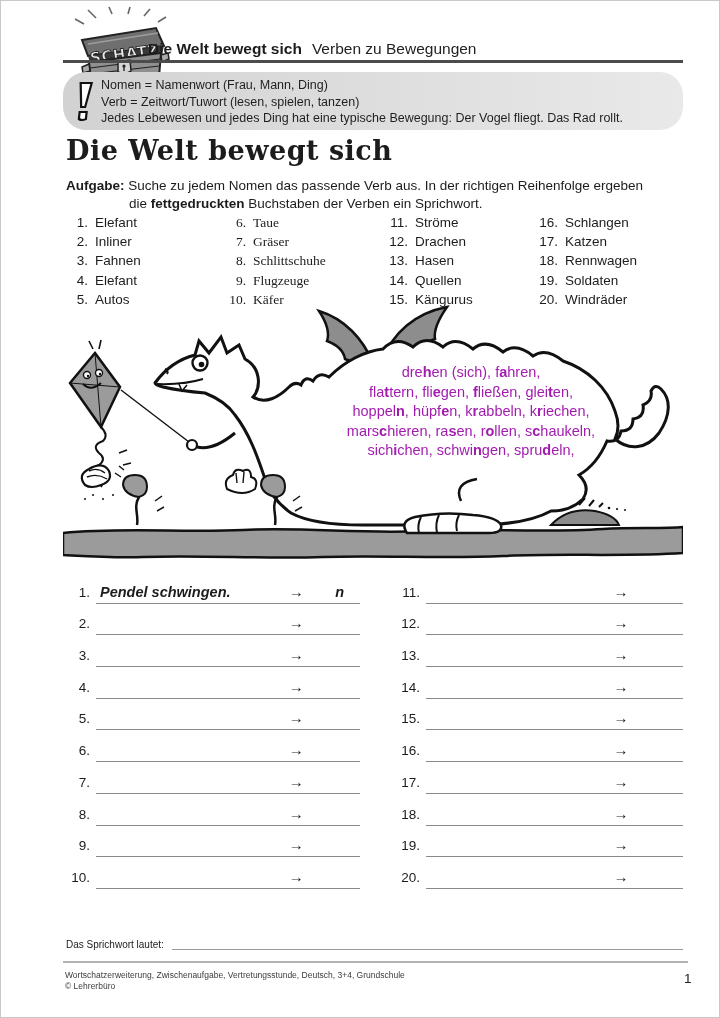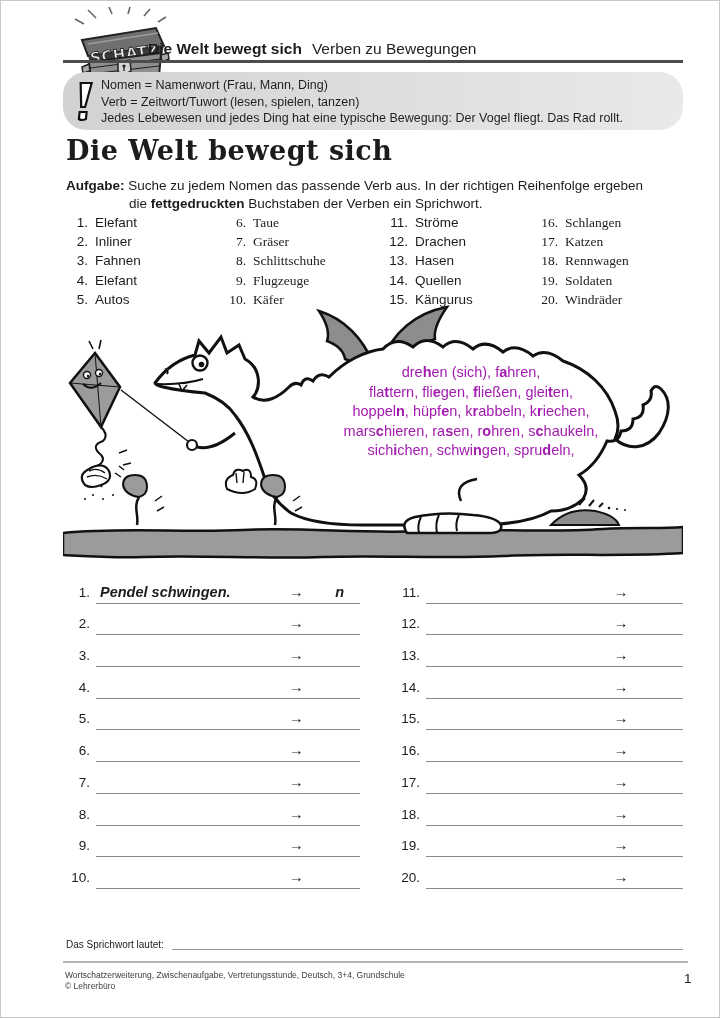--- a/index.html
+++ b/index.html
@@ -19,21 +19,21 @@
 
   .ws-title{left:66px;top:135px;font-family:"DejaVu Serif",serif;font-weight:700;font-size:27px;letter-spacing:.5px;}
 
   .task{left:66px;top:177px;width:600px;font-size:13.5px;line-height:18px;}
   .task .lbl{font-weight:700;}
   .task .ln2{padding-left:63px;}
   .task .bw{font-weight:700;}
 
   
   .nouns{left:66px;top:213px;width:616px;display:flex;font-size:13.5px;line-height:19.2px;}
-  .ncol1{width:158px;} .ncol2{width:162px;font-family:Liberation Serif, serif;} .ncol3{width:150px;} .ncol4{width:142px;font-family:Liberation Serif, serif;}
+  .ncol1{width:158px;} .ncol2{width:162px;font-family:Liberation Serif, serif;} .ncol3{width:150px;} .ncol4{width:142px;}
   .nitem .nnum{display:inline-block;width:22px;text-align:right;margin-right:7px;}
 
   
   .illu{left:63px;top:303px;width:620px;height:265px;}
   .verbcloud{position:absolute;left:240px;top:60px;width:336px;text-align:center;font-size:14.5px;line-height:19.5px;color:#a21caf;}
   .verbcloud .vb{font-weight:700;}
 
   
   .answers{left:63px;top:572px;width:620px;display:flex;}
   .acol{width:297px;} .acol-r{width:287px;margin-left:36px;}
@@ -210,21 +210,21 @@
         <path d="M76 194 Q62 192 60 182 Q60 172 72 172 Q84 172 84 184 Q84 192 76 194 Z" fill="#9b9b9b" stroke="#111" stroke-width="2"></path>
         <path d="M92 198 l7 -5 M94 208 l7 -4" stroke="#111" stroke-width="1.5" fill="none"></path>
       </g>
       <use href="#sprout" x="138"></use>
     </svg>
     
     <div class="verbcloud">
         <div><span>dre</span><span class="vb">h</span><span>en (sich), f</span><span class="vb">a</span><span>hren,</span></div>
         <div><span>fla</span><span class="vb">t</span><span>tern, fli</span><span class="vb">e</span><span>gen, </span><span class="vb">f</span><span>ließen, glei</span><span class="vb">t</span><span>en,</span></div>
         <div><span>hoppel</span><span class="vb">n</span><span>, hüpf</span><span class="vb">e</span><span>n, k</span><span class="vb">r</span><span>abbeln, k</span><span class="vb">r</span><span>iechen,</span></div>
-        <div><span>mars</span><span class="vb">c</span><span>hieren, ra</span><span class="vb">s</span><span>en, r</span><span class="vb">o</span><span>hren, s</span><span class="vb">c</span><span>haukeln,</span></div>
+        <div><span>mars</span><span class="vb">c</span><span>hieren, ra</span><span class="vb">s</span><span>en, r</span><span class="vb">o</span><span>llen, s</span><span class="vb">c</span><span>haukeln,</span></div>
         <div><span>sich</span><span class="vb">i</span><span>chen, schwi</span><span class="vb">n</span><span>gen, spru</span><span class="vb">d</span><span>eln,</span></div>
       </div>
   </div>
 
   <div class="abs answers">
     <div class="acol">
 
         <div class="arow">
           <span class="anum">1.</span>
           <span class="aline">

